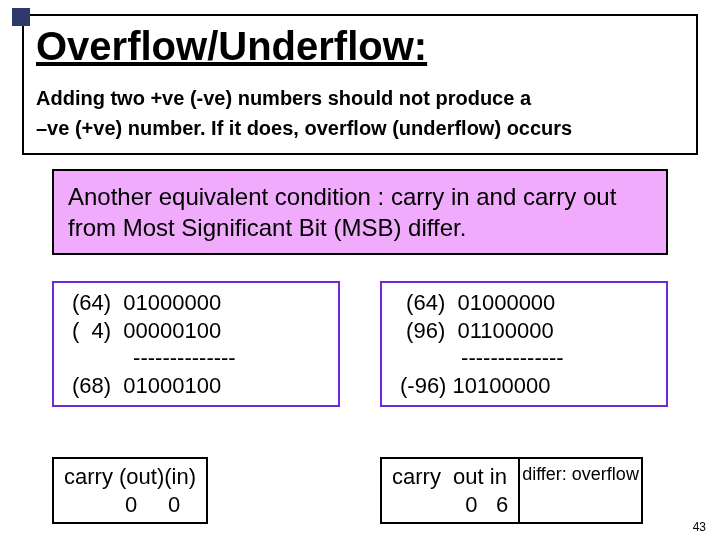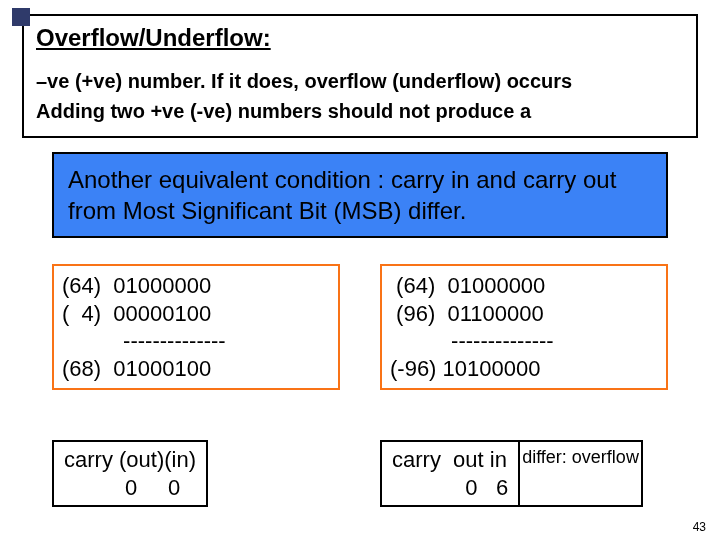--- a/index.html
+++ b/index.html
@@ -18,54 +18,54 @@
     width: 18px;
     height: 18px;
     background: #2f3a6a;
   }
   .header-box {
     border: 2px solid #000;
     padding: 6px 12px 10px 12px;
     margin-bottom: 14px;
   }
   .title {
-    font-size: 24px;
+    font-size: 40px;
     font-weight: bold;
     text-decoration: underline;
     margin-bottom: 14px;
     margin-top: 2px;
   }
   .subtitle {
     font-size: 20px;
     font-weight: bold;
     line-height: 1.5;
   }
   .condition-box {
     border: 2px solid #000;
-    background: #3b82f6;
+    background: #f0abfc;
     padding: 10px 14px;
     margin: 0 30px 26px 30px;
     font-size: 24px;
     line-height: 1.3;
   }
   .examples-row {
     display: flex;
     justify-content: space-between;
     padding: 0 30px;
     gap: 40px;
   }
   .example-col {
     display: flex;
     flex-direction: column;
     gap: 14px;
     flex: 1;
   }
   .calc-box {
-    border: 2px solid #f97316;
-    padding: 6px 8px;
+    border: 2px solid #6d28d9;
+    padding: 6px 18px;
     font-size: 22px;
     font-family: Arial, sans-serif;
     line-height: 1.25;
     white-space: pre;
   }
   .carry-row {
     display: flex;
     align-items: stretch;
     gap: 0;
     margin-top: 36px;
@@ -92,22 +92,22 @@
     font-weight: normal;
   }
 </style>
 </head>
 <body>
 
 <div class="top-square"></div>
 
 <div class="header-box">
   <div class="title">Overflow/Underflow:</div>
+  <div class="subtitle">Adding two +ve (-ve) numbers  should not produce a</div>
   <div class="subtitle"> –ve (+ve) number. If it does, overflow  (underflow) occurs</div>
-  <div class="subtitle">Adding two +ve (-ve) numbers  should not produce a</div>
 </div>
 
 <div class="condition-box"> Another equivalent condition : carry in and carry out from Most Significant Bit (MSB) differ.</div>
 
 <div class="examples-row">
   <div class="example-col">
     <div class="calc-box">(64)  01000000
 (  4)  00000100
           --------------
 (68)  01000100</div>

